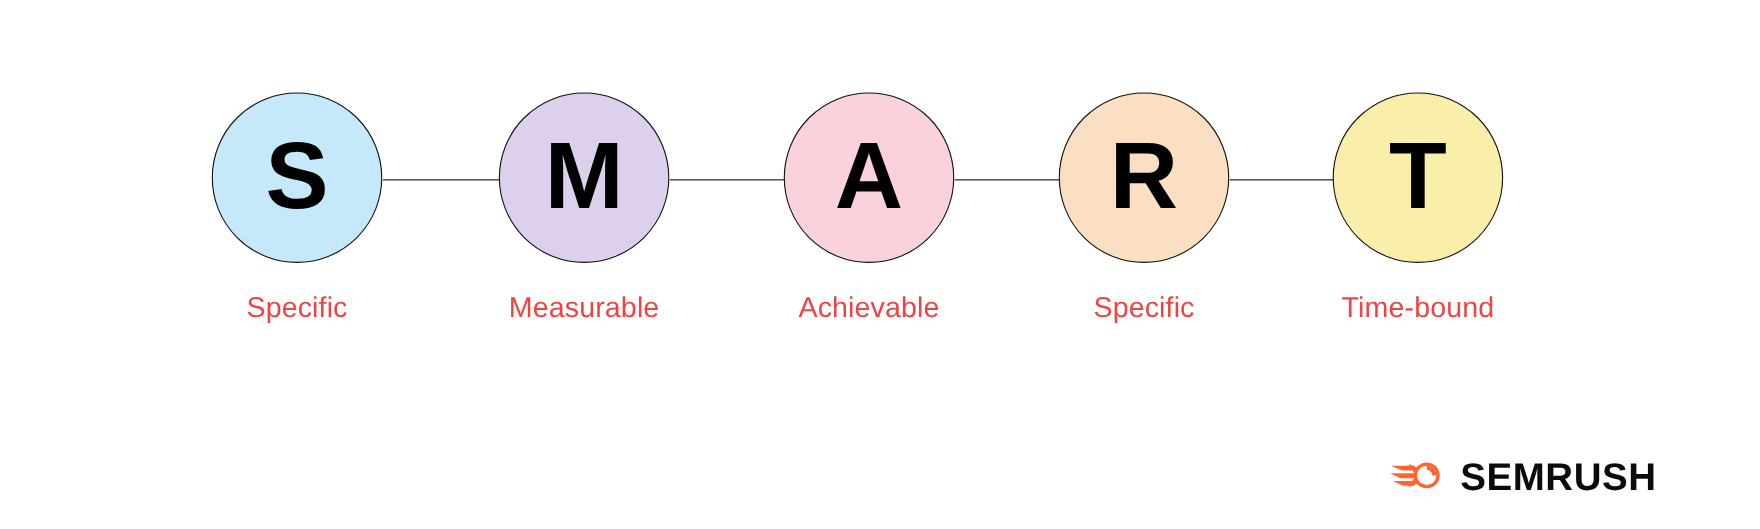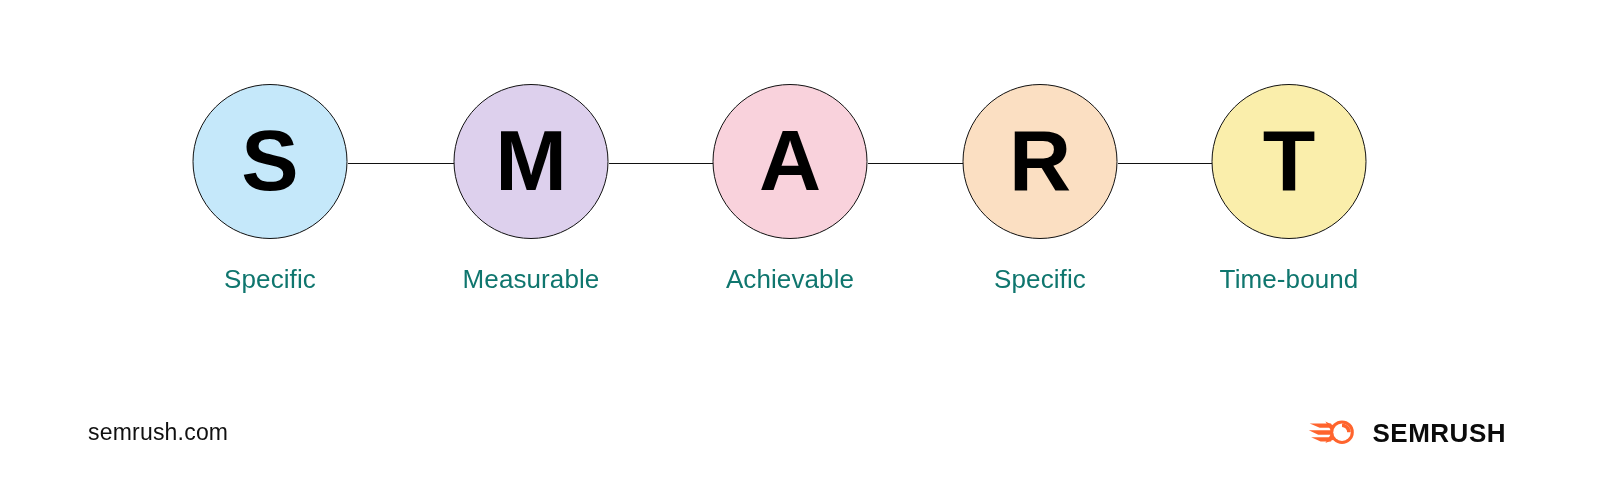--- a/index.html
+++ b/index.html
@@ -85,21 +85,21 @@
 
   .node-label {
     position: absolute;
     top: 264px;
     left: 50%;
     transform: translateX(-50%);
     width: 240px;
     font-family: "Liberation Sans", sans-serif;
     font-size: 26px;
     font-weight: 400;
-    color: #0f766e;
+    color: #ef4444;
     white-space: nowrap;
     letter-spacing: 0.1px;
   }
 
   
   .footer {
     position: absolute;
     left: 0;
     bottom: 0;
     width: 1600px;
@@ -127,21 +127,21 @@
   }
 
   .brand-mark {
     width: 50px;
     height: 38px;
     display: block;
   }
 
   .brand-word {
     font-family: "Liberation Sans", sans-serif;
-    font-size: 26px;
+    font-size: 35px;
     font-weight: bold;
     color: #0b0b0b;
     letter-spacing: 0.5px;
     line-height: 1;
     position: relative;
     top: 1px;
   }
 </style>
 </head>
 <body>
@@ -189,21 +189,20 @@
       <div class="circle" style="background:#faeeab;">
         <span class="circle-letter">T</span>
       </div>
       <div class="node-label">Time-bound</div>
     </div>
 
   </div>
 
   <div class="footer">
 
-    <div class="site-url">semrush.com</div>
 
     <div class="brand">
       <svg class="brand-mark" viewBox="0 0 52 40" aria-hidden="true">
         <g fill="#ff642d">
           <path d="M1.5 11.0 L24.0 11.0 L24.0 15.6 L12.0 15.6 Z"></path>
           <path d="M0.5 18.2 L24.0 18.2 L24.0 22.8 L10.5 22.8 Z"></path>
           <path d="M3.0 25.6 L24.0 25.6 L24.0 30.0 L13.0 30.0 Z"></path>
           <path d="M18.0 9.0 L34.0 16.5 L34.0 25.0 L18.0 31.5 L25.0 20.3 Z"></path>
         </g>
         <circle cx="35.5" cy="20.2" r="12.4" fill="#ff642d"></circle>

